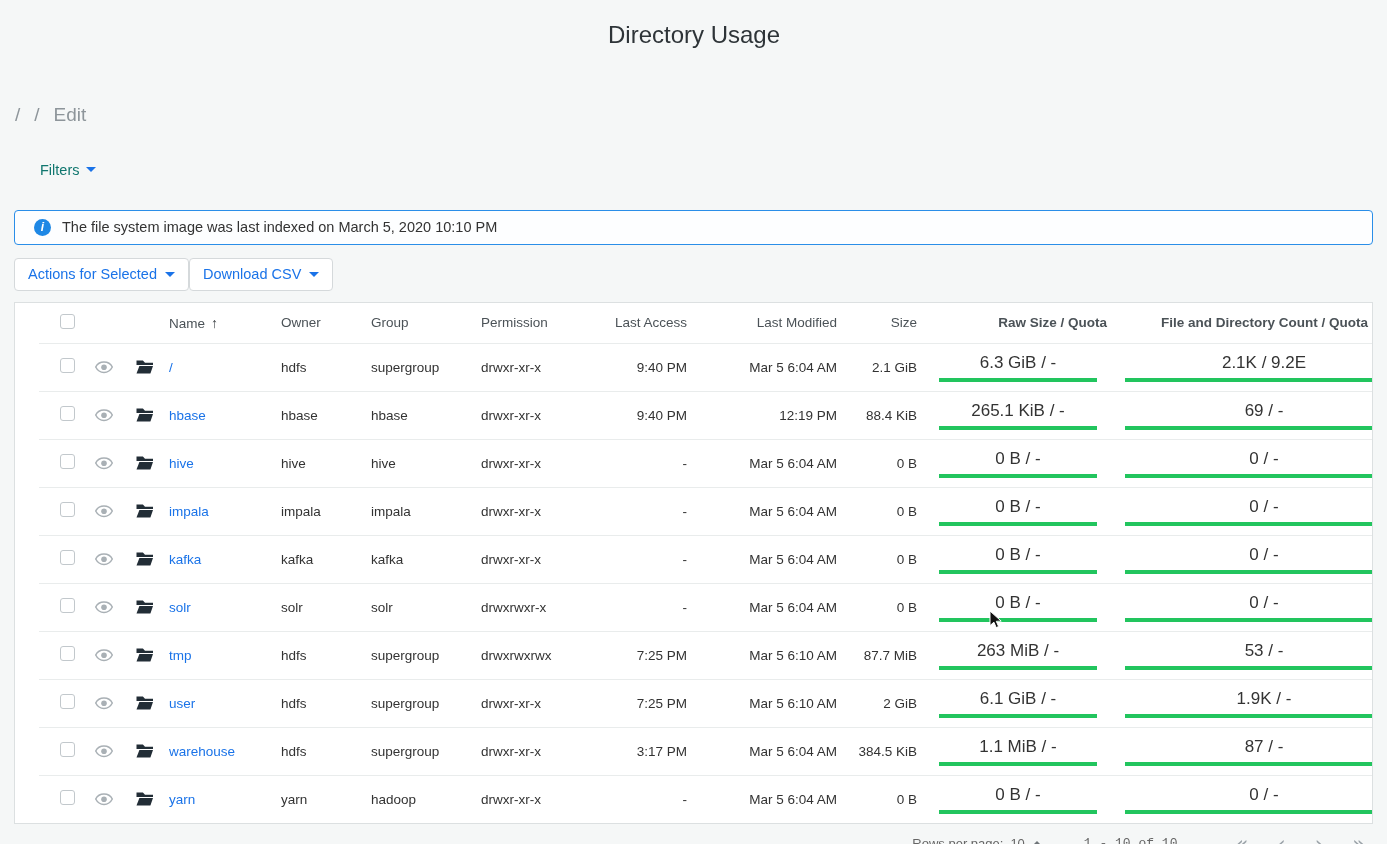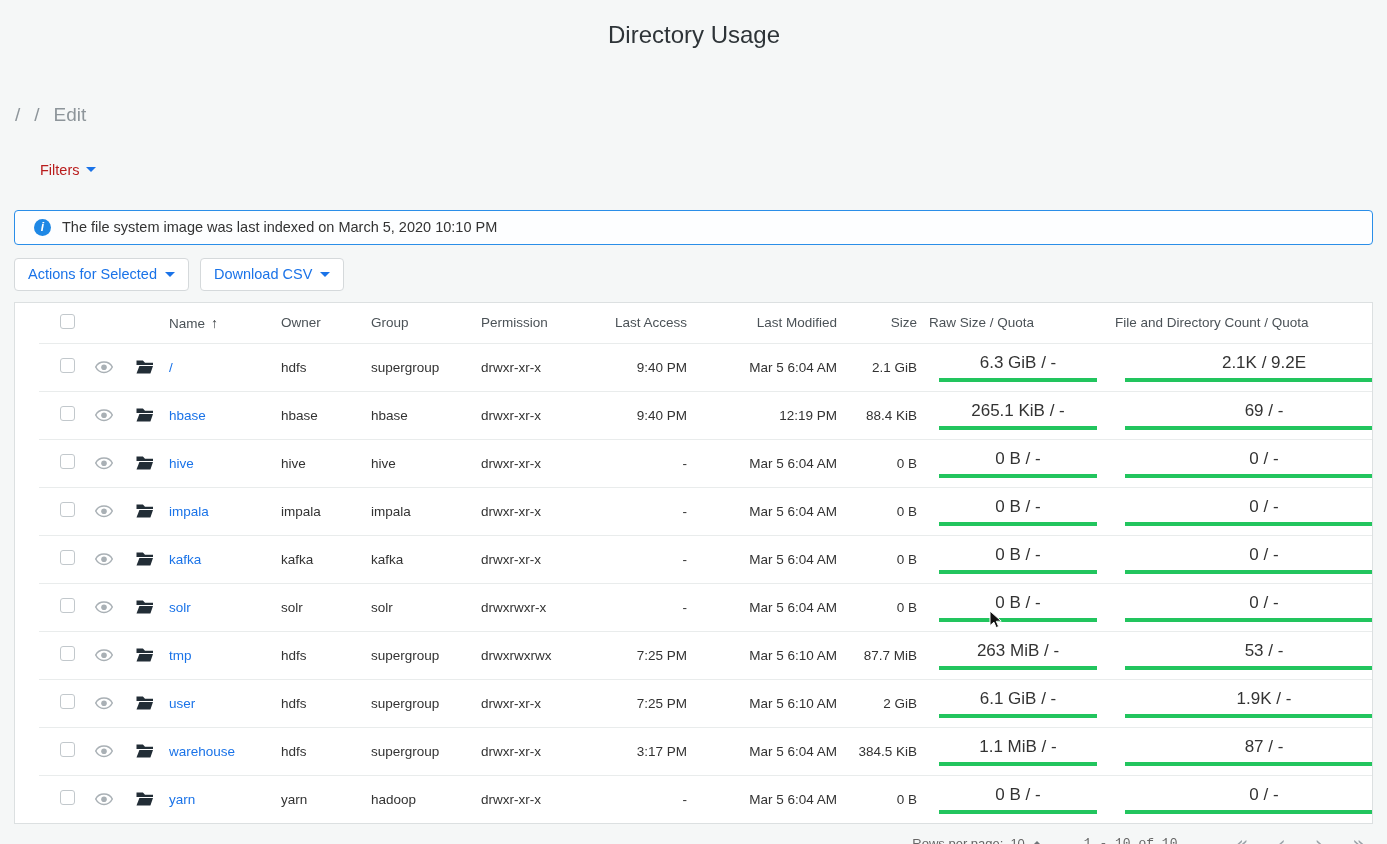--- a/index.html
+++ b/index.html
@@ -22,21 +22,21 @@
   .breadcrumb {
     margin:55px 0 0 15px;
     display:flex; gap:14px;
     font-size:19px; color:#8d959a;
     height:22px; align-items:center;
   }
   .breadcrumb span { cursor:pointer; }
   .filters-toggle {
     margin:35px 0 0 40px;
     display:inline-flex; align-items:center; gap:7px;
-    font-size:14.5px; font-weight:500; color:#b91c1c;
+    font-size:14.5px; font-weight:500; color:#0f766e;
     cursor:pointer; height:17px;
   }
   .caret-down {
     width:0; height:0; display:inline-block;
     border-left:5px solid transparent;
     border-right:5px solid transparent;
     border-top:5px solid #1a73e8;
   }
 
   
@@ -52,21 +52,21 @@
   }
   .info-icon {
     width:17px; height:17px; border-radius:50%;
     background:#1e88e5; color:#fff;
     font-size:12px; font-weight:700; font-style:italic;
     display:flex; align-items:center; justify-content:center;
     flex:0 0 auto;
   }
 
   
-  .toolbar { margin:13px 0 0 14px; display:flex; gap:11px; }
+  .toolbar { margin:13px 0 0 14px; display:flex; }
   .btn {
     height:33px; padding:0 13px;
     background:#fff; border:1px solid #d5d9db; border-radius:4px;
     display:inline-flex; align-items:center; gap:8px;
     font-size:14.5px; color:#1a73e8; cursor:pointer;
     font-family:"Liberation Sans", sans-serif;
   }
 
   
   .table-card {
@@ -83,21 +83,21 @@
     height:48px;
     border-top:1px solid #e9ecec;
     font-size:13.5px;
   }
   .tbl-header {
     height:40px; border-top:none;
     color:#4b5257;
   }
   .cell { padding:0 4px; white-space:nowrap; overflow:hidden; }
   .c-right { text-align:right; padding-right:8px; }
-  .c-center { text-align:left; }
+  .c-center { text-align:right;font-weight:bold; }
   .name-link { color:#1a73e8; text-decoration:none; cursor:pointer; }
   .sort-arrow { color:#3c4044; margin-left:6px; font-size:14px; }
 
   .checkbox {
     width:15px; height:15px; margin-left:17px;
     border:1px solid #c2c8cc; border-radius:3px;
     background:#fff; display:inline-block; cursor:pointer;
   }
   .icon-cell { display:flex; justify-content:center; align-items:center; }
   .eye-svg { width:18px; height:13px; cursor:pointer; }

